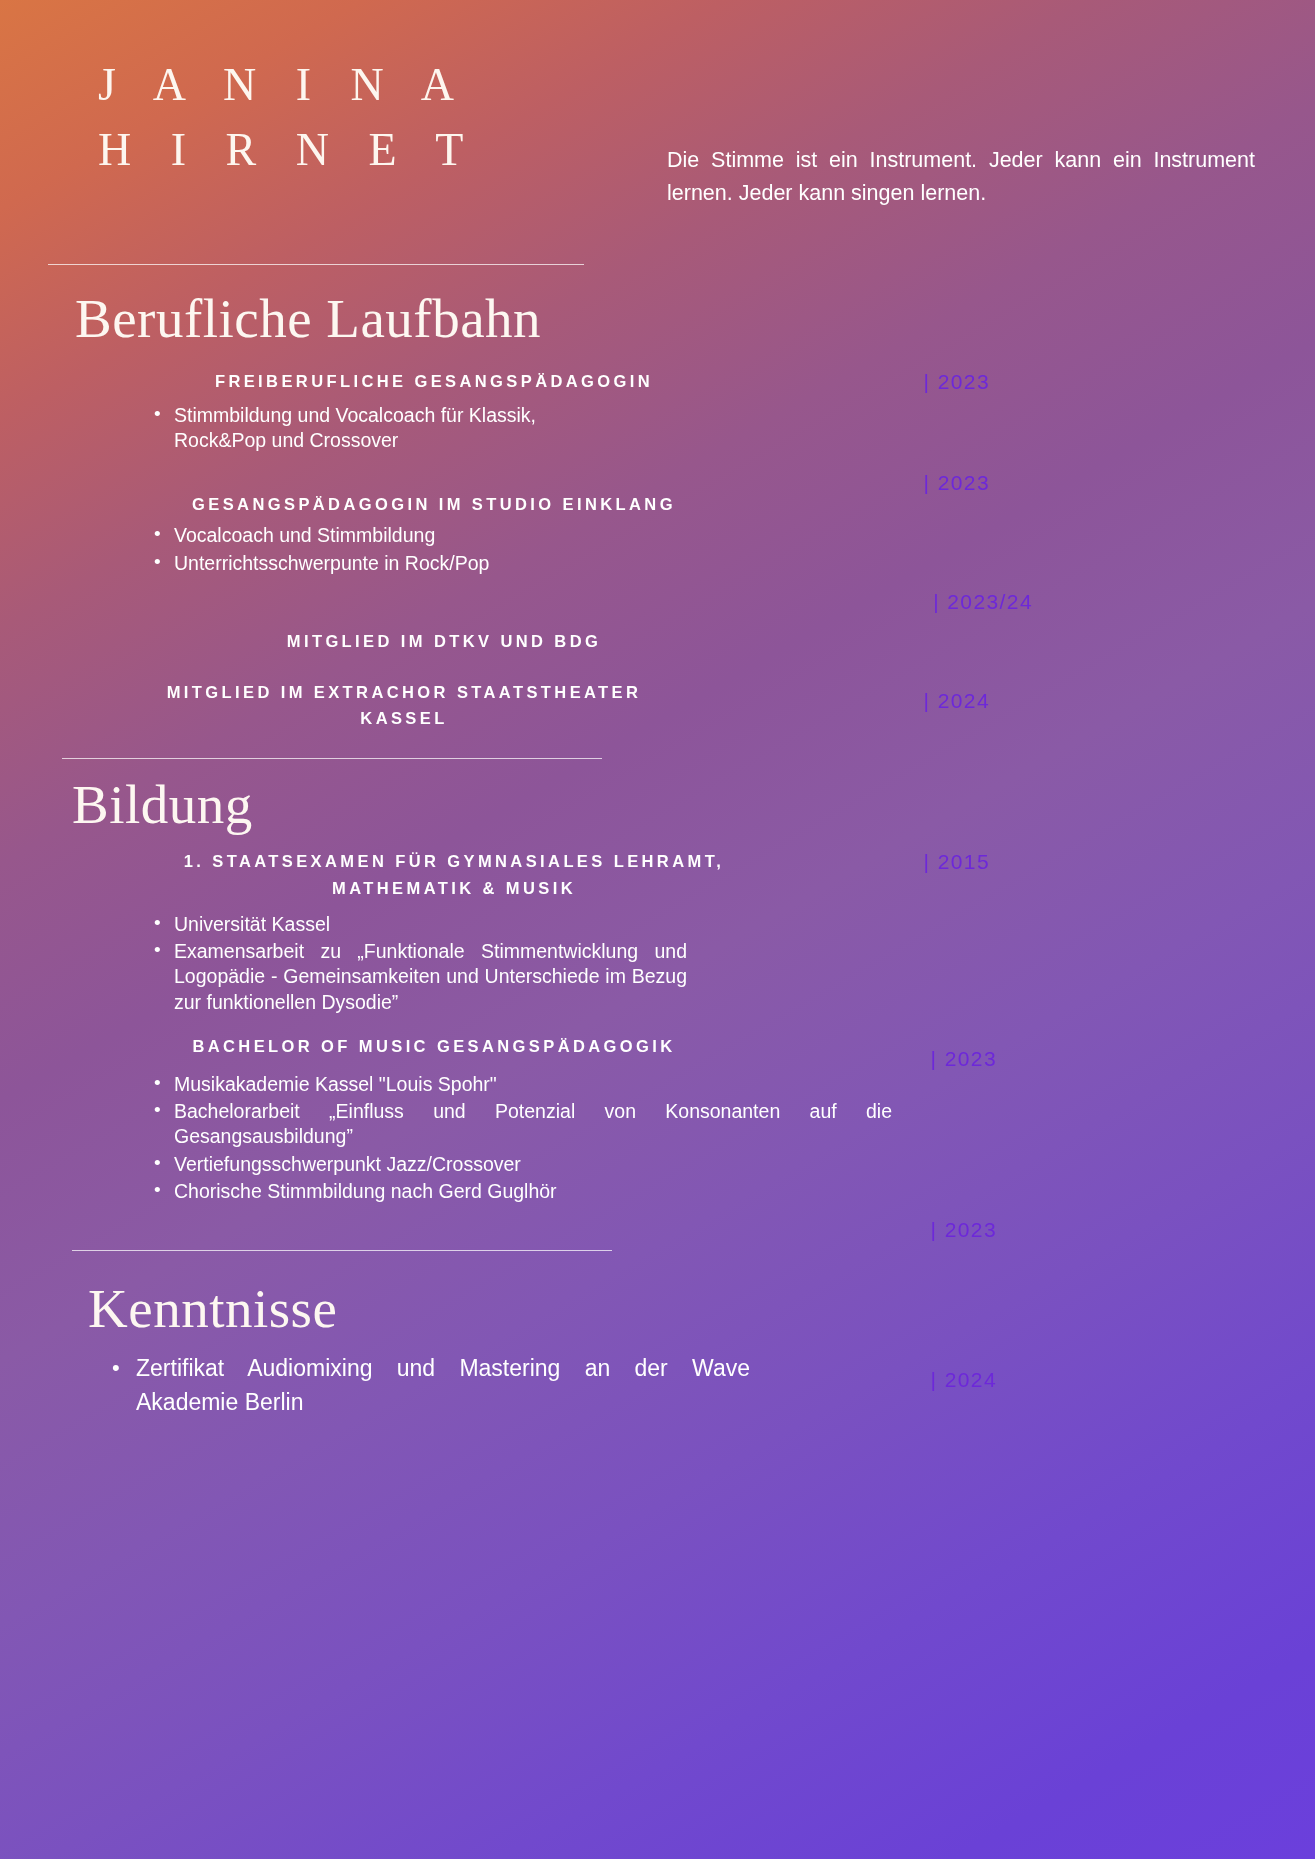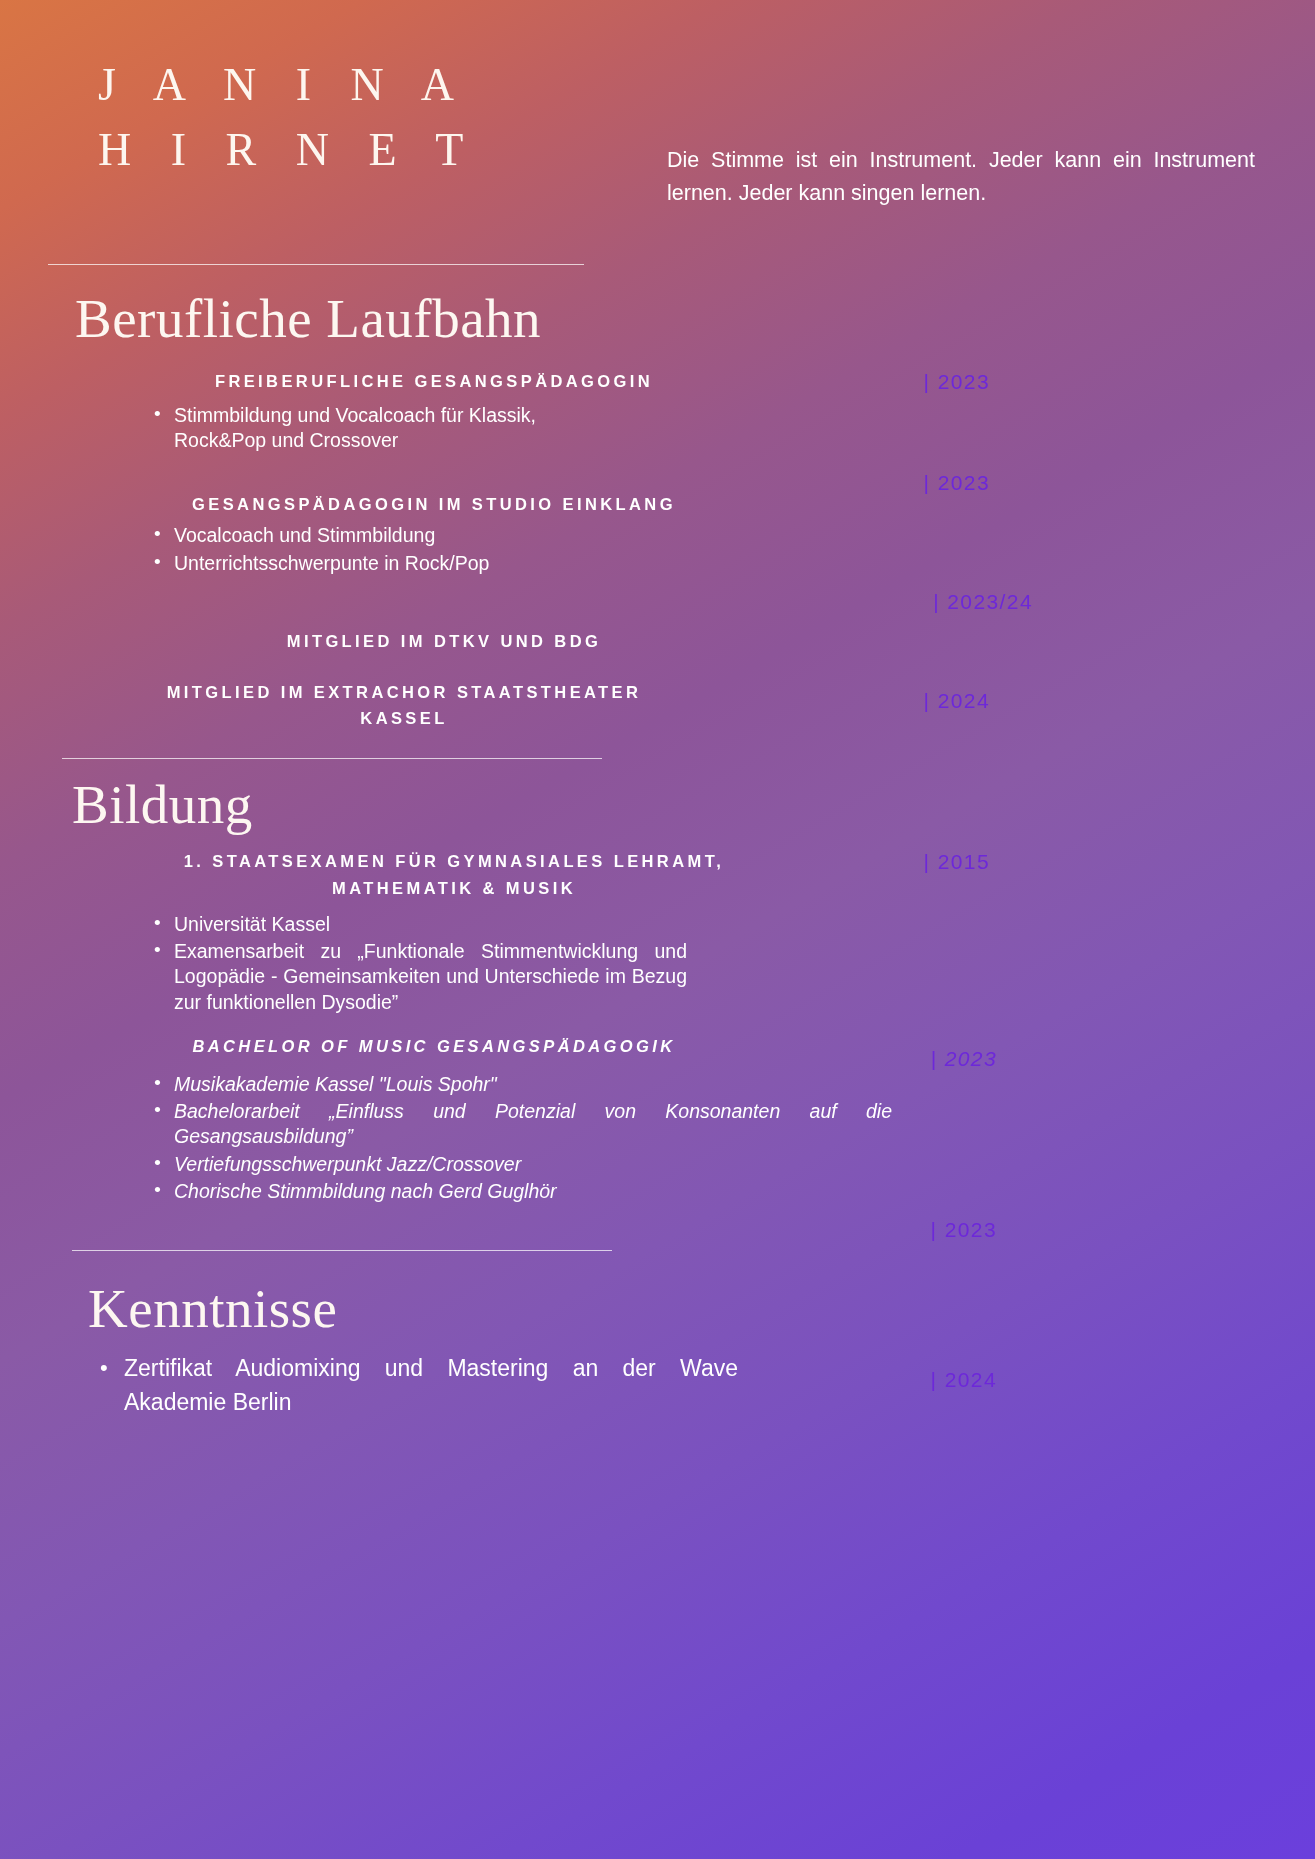--- a/index.html
+++ b/index.html
@@ -209,39 +209,39 @@
 
   <div class="entry" style="margin-bottom:0;">
     <div class="entry-head" style="max-width:660px;">1. STAATSEXAMEN FÜR GYMNASIALES LEHRAMT, MATHEMATIK &amp; MUSIK</div>
     <div class="entry-date" style="right:325px; top:2px;">| 2015</div>
     <ul class="bullets wide" style="margin-top:10px;">
       <li>Universität Kassel</li>
       <li class="justify" style="max-width:535px;">Examensarbeit zu „Funktionale Stimmentwicklung und Logopädie - Gemeinsamkeiten und Unterschiede im Bezug zur funktionellen Dysodie”</li>
     </ul>
   </div>
 
-  <div class="entry" style="margin-top:18px; margin-bottom:8px;font-style:italic;">
+  <div class="entry" style="margin-top:18px; margin-bottom:8px;">
     <div class="entry-head" style="max-width:620px;">BACHELOR OF MUSIC GESANGSPÄDAGOGIK</div>
     <div class="entry-date" style="right:318px; top:14px;">| 2023</div>
     <ul class="bullets wide" style="margin-top:12px; margin-left:28px;">
       <li style="max-width:740px;">Musikakademie Kassel "Louis Spohr"</li>
       <li class="justify" style="max-width:740px;">Bachelorarbeit „Einfluss und Potenzial von Konsonanten auf die Gesangsausbildung”</li>
       <li style="max-width:740px;">Vertiefungsschwerpunkt Jazz/Crossover</li>
       <li style="max-width:740px;">Chorische Stimmbildung nach Gerd Guglhör</li>
     </ul>
   </div>
 
   <div class="entry" style="margin-top:18px; margin-bottom:0;">
     <div class="entry-date" style="right:318px; top:-4px;">| 2023</div>
   </div>
 
   <div class="rule rule-3" style="margin-top:46px; margin-left:72px; width:540px;"></div>
 
   <h2 class="section-title st-3">Kenntnisse</h2>
 
-  <div class="entry" style="padding-left:0; ">
+  <div class="entry" style="padding-left:12px; ">
     <ul class="skills">
       <li>Zertifikat Audiomixing und Mastering an der Wave Akademie Berlin</li>
     </ul>
     <div class="entry-date" style="right:318px; top:16px;">| 2024</div>
   </div>
 
 </div>
 
 </body></html>

